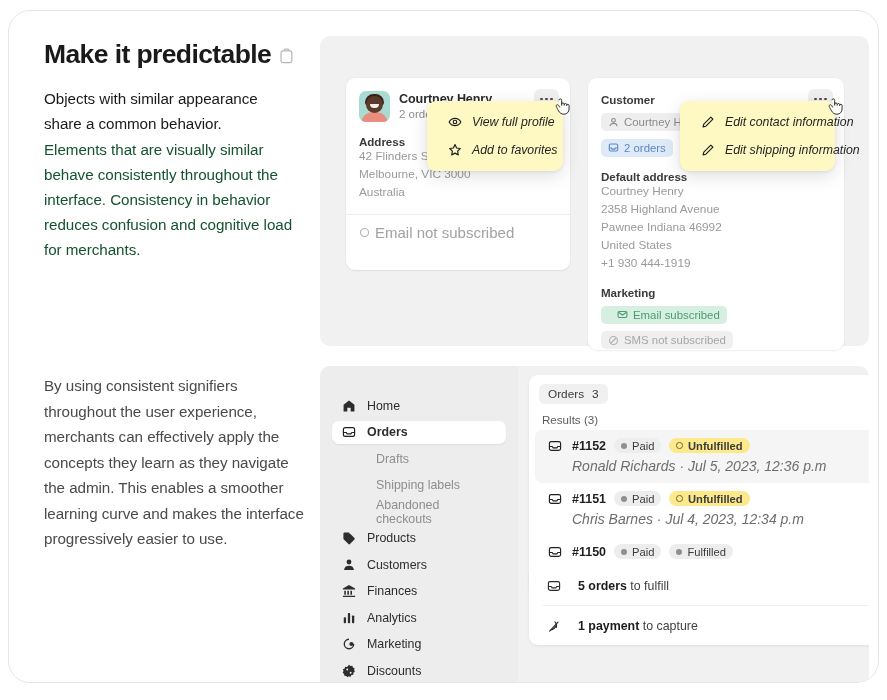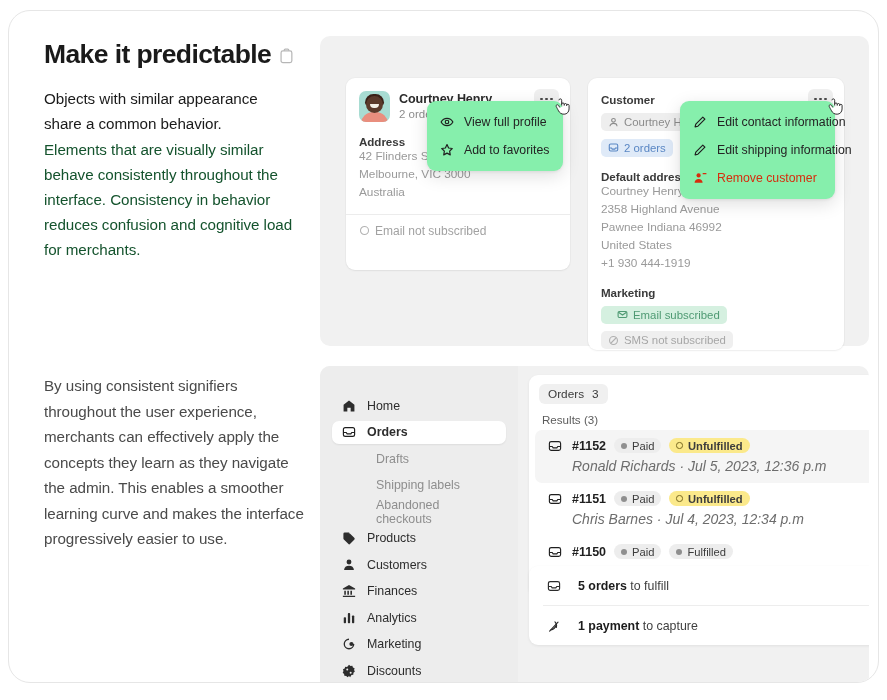--- a/index.html
+++ b/index.html
@@ -143,46 +143,47 @@
   .card-line {
     font-size: 11.8px; color: #9a9a9a; padding: 0 13px;
     line-height: 1.52;
   }
   .card-divider {
     height: 1px; background: #ececec; margin: 12px 0 0 0;
   }
   .card-foot {
     padding: 9px 13px 0 13px;
     display: flex; align-items: center; gap: 5px;
-    font-size: 12px; color: #a2a2a2;
+    font-size: 15px; color: #a2a2a2;
   }
 
   .chip {
     display: inline-flex; align-items: center; gap: 5px;
     height: 18px; padding: 0 7px;
     border-radius: 5px;
     font-size: 11.4px;
     margin-top: 7px;
   }
   .chip-grey { background: #eeeeee; color: #8b8b8b; }
   .chip-blue { background: #dfeaf8; color: #5a87c4; }
   .chip-green { background: #d5f0e0; color: #4f9a73; padding-left: 16px; }
   .chip-plain { background: #efefef; color: #a6a6a6; }
   .chip-row { padding: 0 13px; }
 
   .icon-mini { width: 11px; height: 11px; flex: 0 0 auto; display: block; }
 
   
   .popover {
     position: absolute;
-    background: #86efac;
+    background: #fef9c3;
     border-radius: 9px;
     box-shadow: 0 5px 18px rgba(0,0,0,.13), 0 1px 3px rgba(0,0,0,.07);
-    padding: 7px 0;
+    padding: 7px 8px;
     z-index: 40;
+    font-style: italic;
   }
   .pop-a { left: 107px; top: 65px; width: 136px; }
   .pop-b { left: 360px; top: 65px; width: 155px; }
   .pop-item {
     display: flex; align-items: center; gap: 10px;
     padding: 7px 13px;
     font-size: 12.3px;
     color: #242424;
     cursor: pointer;
     white-space: nowrap;
@@ -438,28 +439,20 @@
         <svg width="14" height="14" viewBox="0 0 16 16" fill="none" stroke="#1f1f1f" stroke-width="1.35" stroke-linejoin="round">
           <path d="M11.2 2.4l2.4 2.4-8 8-3.2.8.8-3.2z"></path>
         </svg>
         <span>Edit contact information</span>
       </div>
       <div class="pop-item">
         <svg width="14" height="14" viewBox="0 0 16 16" fill="none" stroke="#1f1f1f" stroke-width="1.35" stroke-linejoin="round">
           <path d="M11.2 2.4l2.4 2.4-8 8-3.2.8.8-3.2z"></path>
         </svg>
         <span>Edit shipping information</span>
-      </div>
-      <div class="pop-item danger">
-        <svg width="14" height="14" viewBox="0 0 16 16" fill="none" stroke="#d72c0d" stroke-width="1.35">
-          <circle cx="6.4" cy="5" r="2.4" fill="#d72c0d" stroke="none"></circle>
-          <path d="M1.8 13.4c0-2.7 2.1-4.3 4.6-4.3s4.6 1.6 4.6 4.3z" fill="#d72c0d" stroke="none"></path>
-          <path d="M11.6 3.1h3.2" stroke-linecap="round"></path>
-        </svg>
-        <span>Remove customer</span>
       </div>
     </div>
 
     <svg class="cursor-hand" style="left:506px; top:62px;" viewBox="0 0 20 22">
       <path d="M7 2.5c0-1 .7-1.7 1.6-1.7s1.6.7 1.6 1.7v6.2m0-1.6c0-.9.7-1.5 1.5-1.5s1.5.6 1.5 1.5v1.7m0-1.1c0-.8.7-1.4 1.5-1.4s1.4.6 1.4 1.4v1.4m0-.6c0-.7.6-1.3 1.4-1.3s1.4.6 1.4 1.3v4.2c0 3.3-2.4 6.2-5.8 6.2-3.5 0-5.3-1.6-6.6-4-1-1.8-2.3-4.2-2.7-5.1-.4-1 .2-2 1.3-2 .8 0 1.3.4 1.9 1.5l.9 1.6" fill="#fff" stroke="#2b2b2b" stroke-width="1.15" stroke-linejoin="round"></path>
     </svg>
   </div>
 
   <div class="surface-bot">
 

